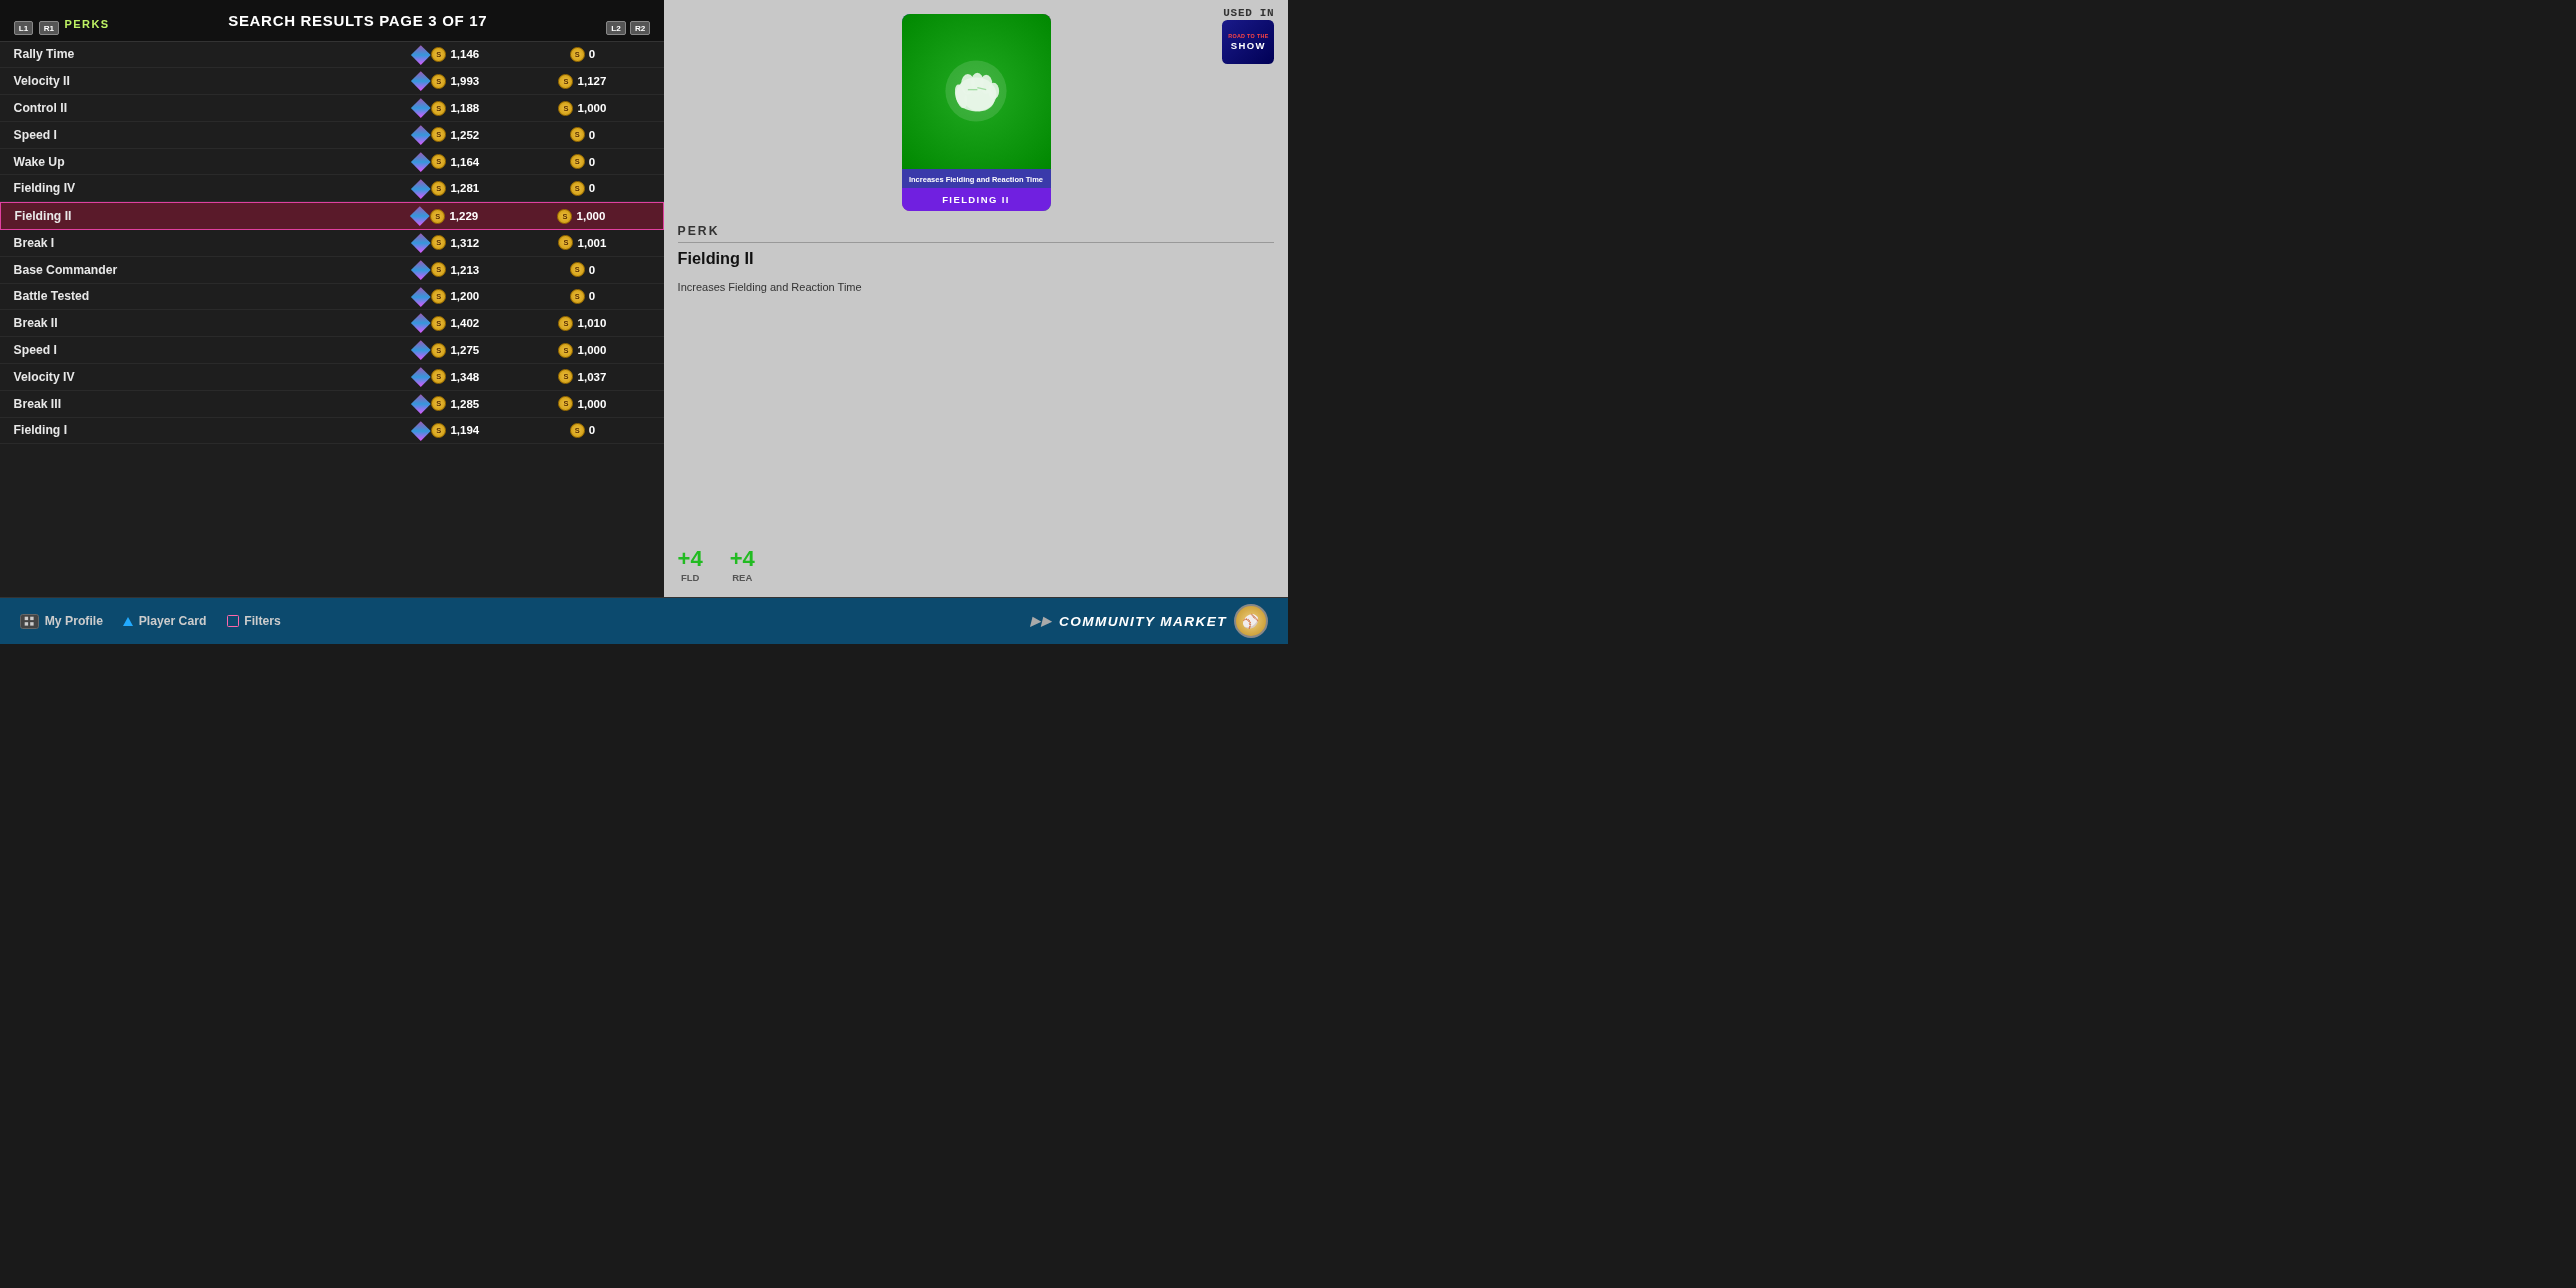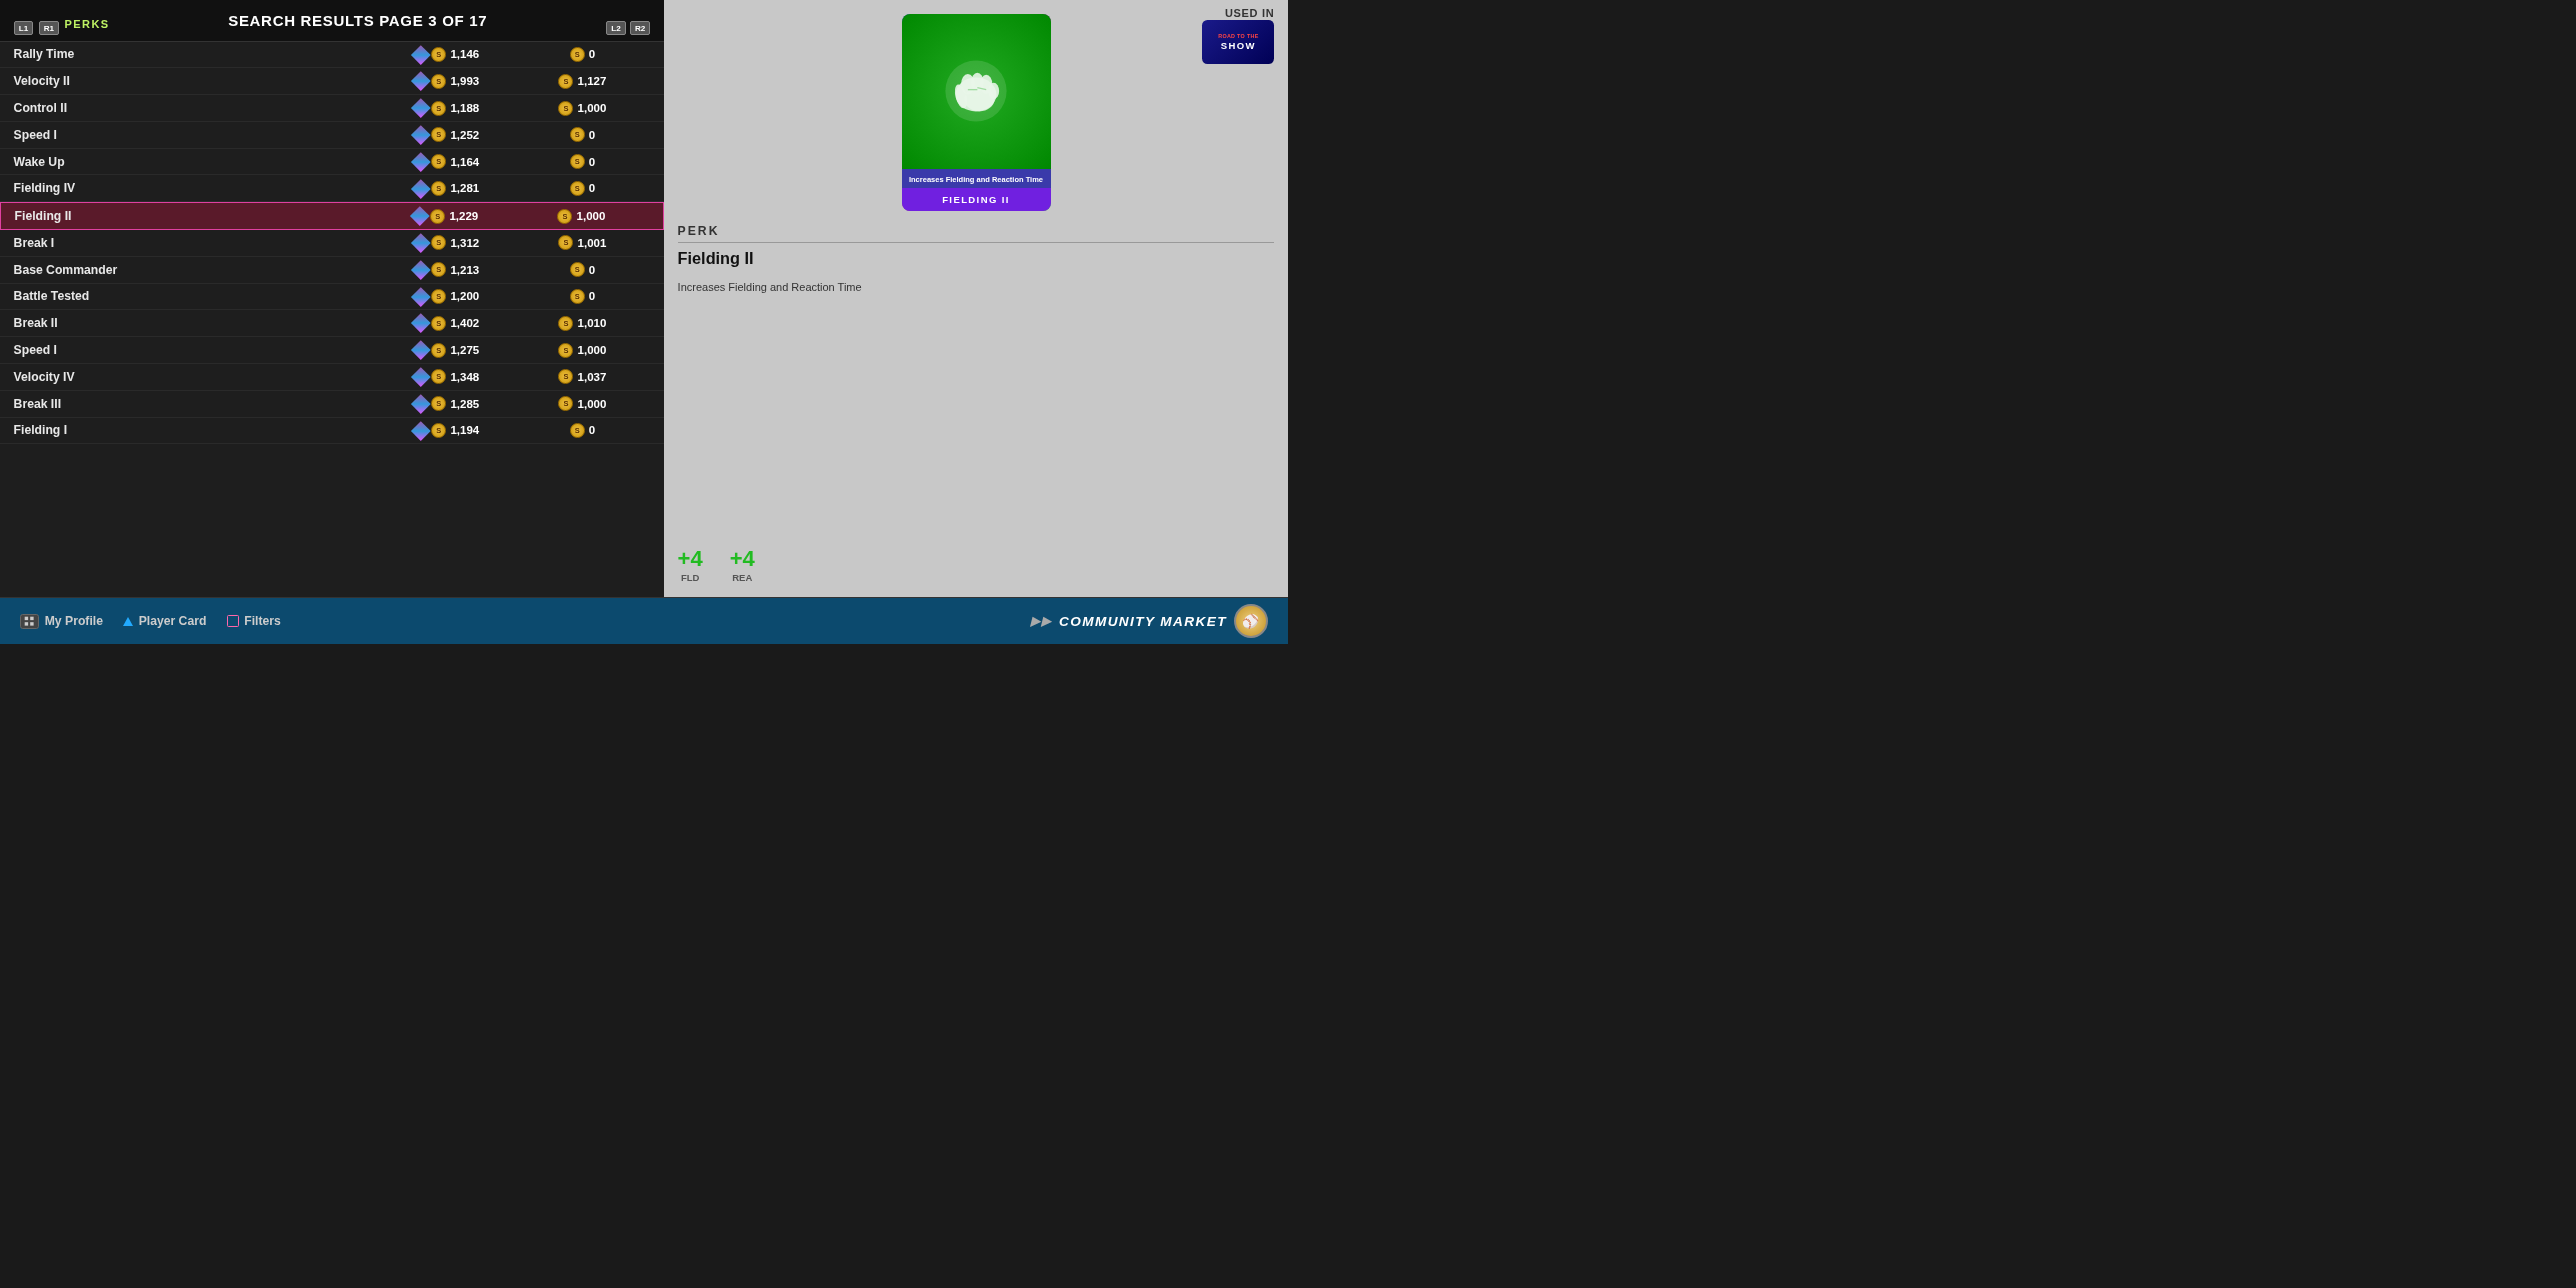--- a/index.html
+++ b/index.html
@@ -177,27 +177,28 @@
     }
 
     .used-in-label {
       position: absolute;
       top: 6.8px;
       right: 13.6px;
       color: #333;
       font-size: 11px;
       font-weight: bold;
       letter-spacing: 0.7px;
+      font-family: Liberation Mono, monospace;
     }
 
     .road-to-show-badge {
       position: absolute;
       top: 20.3px;
       right: 13.6px;
-      width: 72px;
+      width: 52px;
       height: 44px;
       background: linear-gradient(135deg, #1a1a8a, #000055);
       border-radius: 5.4px;
       display: flex;
       align-items: center;
       justify-content: center;
       flex-direction: column;
       padding: 3.4px;
     }
 

